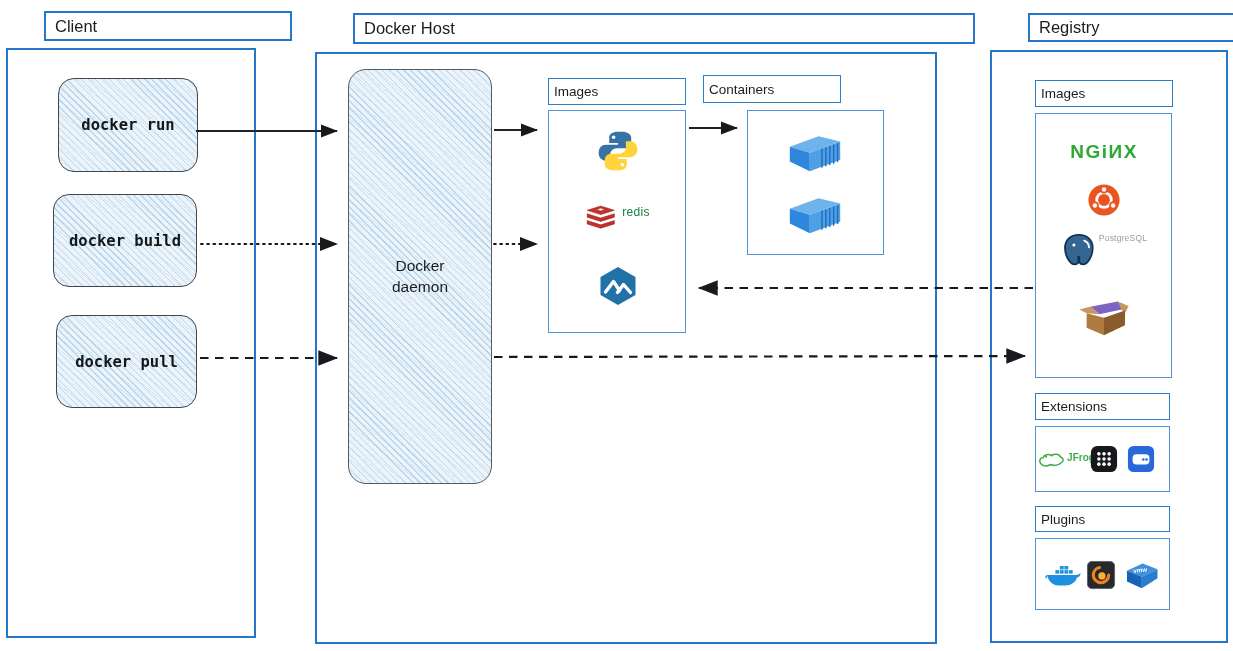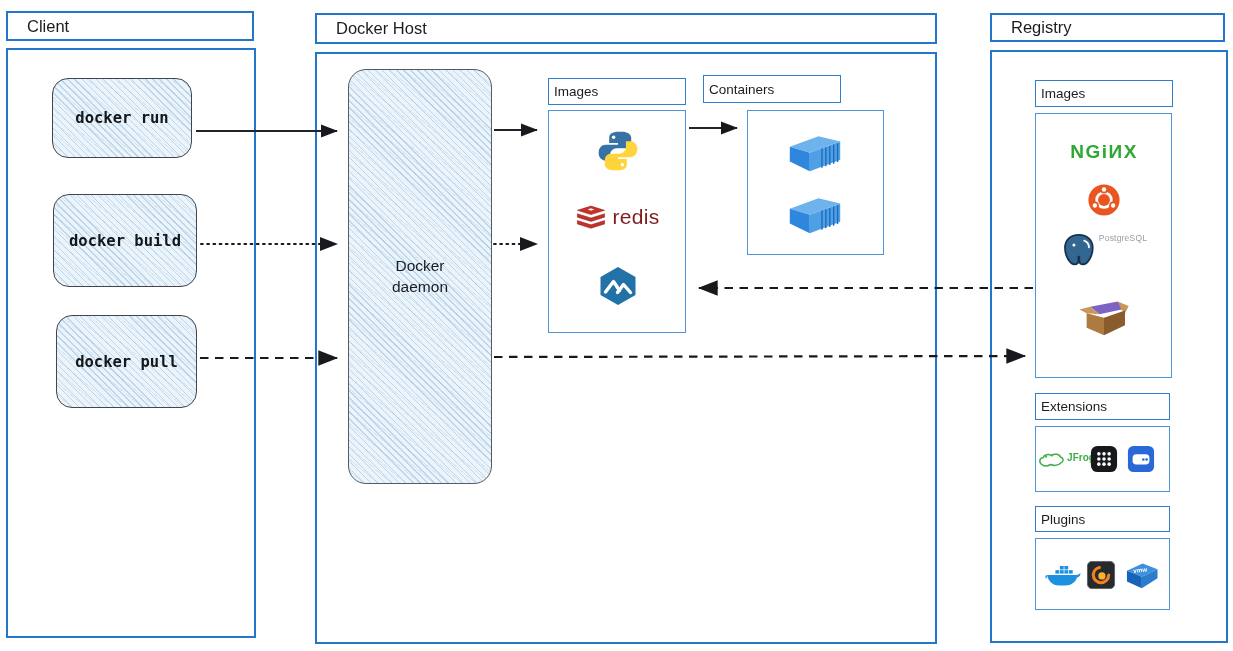--- a/index.html
+++ b/index.html
@@ -1,56 +1,56 @@
 <!DOCTYPE html>
 <html><head>
 <meta charset="utf-8">
 <style>
   html,body{margin:0;padding:0;background:#fff;}
   .canvas{position:relative;width:1233px;height:651px;background:#fff;overflow:hidden;
           font-family:"Liberation Sans",sans-serif;color:#1a1c1f;}
   .frame{position:absolute;box-sizing:border-box;border:2.2px solid #2477c8;background:#fff;}
   .titlebar{position:absolute;box-sizing:border-box;border:2.2px solid #2477c8;background:#fff;
-            display:flex;align-items:center;padding:0 19px;font-size:16.5px;}
+            display:flex;align-items:center;padding:0 9px;font-size:16.5px;margin-left:38px;}
   .subtitle{position:absolute;box-sizing:border-box;border:1.8px solid #2e7ec9;background:#fff;
             display:flex;align-items:center;padding:0 5px;font-size:13.5px;}
   .panel{position:absolute;box-sizing:border-box;border:1.8px solid #4f95d5;background:#fff;}
   .hatch{background:
       repeating-linear-gradient(45deg, rgba(116,166,208,.38) 0px, rgba(116,166,208,.38) 1px, rgba(255,255,255,0) 1px, rgba(255,255,255,0) 5px),
       repeating-linear-gradient(40deg, rgba(116,166,208,.18) 0px, rgba(116,166,208,.18) 1px, rgba(255,255,255,0) 1px, rgba(255,255,255,0) 9px),
       #ecf4fb;}
   .cmd{position:absolute;box-sizing:border-box;border:1.7px solid #41464d;border-radius:16px;
        display:flex;align-items:center;justify-content:center;
        font-family:"DejaVu Sans Mono","Liberation Mono",monospace;font-size:15.5px;font-weight:600;color:#14171a;}
   .daemon{position:absolute;box-sizing:border-box;border:1.7px solid #565b62;border-radius:18px;
        display:flex;align-items:center;justify-content:center;text-align:center;
        font-size:15.5px;color:#1a1c1f;line-height:1.35;}
   .daemon span{display:block;width:80px;}
   .ic{position:absolute;transform:translate(-50%,-50%);display:flex;gap:7px;}
   .col{flex-direction:row;gap:2px;}
-  .redis-word{font-size:21px;color:#7f1d1d;letter-spacing:.3px;}
+  .redis-word{font-size:12px;color:#15803d;letter-spacing:.3px;}
   .nginx-word{font-weight:bold;font-size:19px;color:#2da832;letter-spacing:1.5px;}
   .pg-word{font-size:8.5px;color:#979ca3;letter-spacing:.2px;}
   .jfrog-word{font-size:10px;font-weight:bold;color:#3fae49;}
   .arrows{position:absolute;left:0;top:0;pointer-events:none;}
   .arrows .solid{stroke:#202327;stroke-width:1.9;}
   .arrows .dotted{stroke:#17191c;stroke-width:2;stroke-dasharray:1.8 4.4;stroke-linecap:round;}
   .arrows .dashed{stroke:#17191c;stroke-width:2.2;stroke-dasharray:8.5 6.5;}
 </style>
 </head>
 <body>
 
 <div class="canvas">
 
   <div class="titlebar" style="left:6px;top:11px;width:248px;height:30px">
     <span>Client</span>
   </div>
   <div class="frame" style="left:6px;top:48px;width:250px;height:590px"></div>
 
-  <div class="cmd hatch" style="left:52px;top:78px;width:140px;height:80px">
+  <div class="cmd hatch" style="left:58px;top:78px;width:140px;height:94px">
     <span>docker run</span>
   </div>
   <div class="cmd hatch" style="left:53px;top:194px;width:144px;height:93px">
     <span>docker build</span>
   </div>
   <div class="cmd hatch" style="left:56px;top:315px;width:141px;height:93px">
     <span>docker pull</span>
   </div>
 
   <div class="titlebar" style="left:315px;top:13px;width:622px;height:31px">

